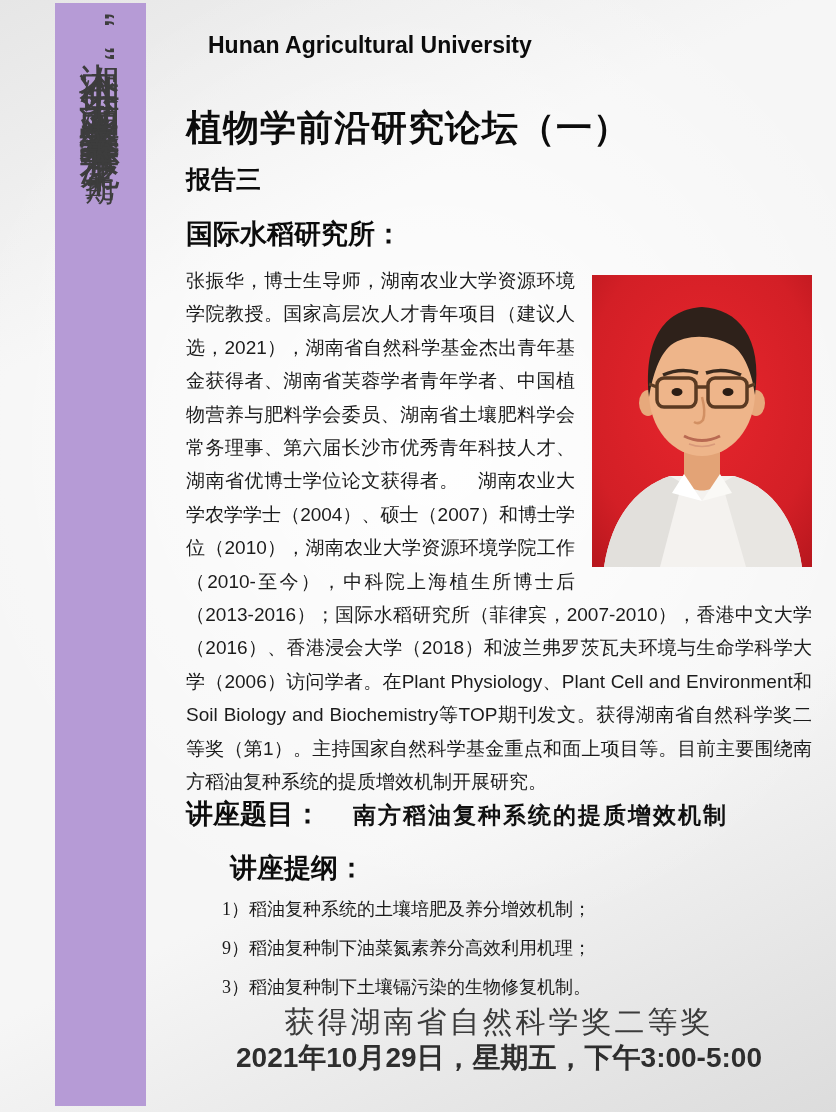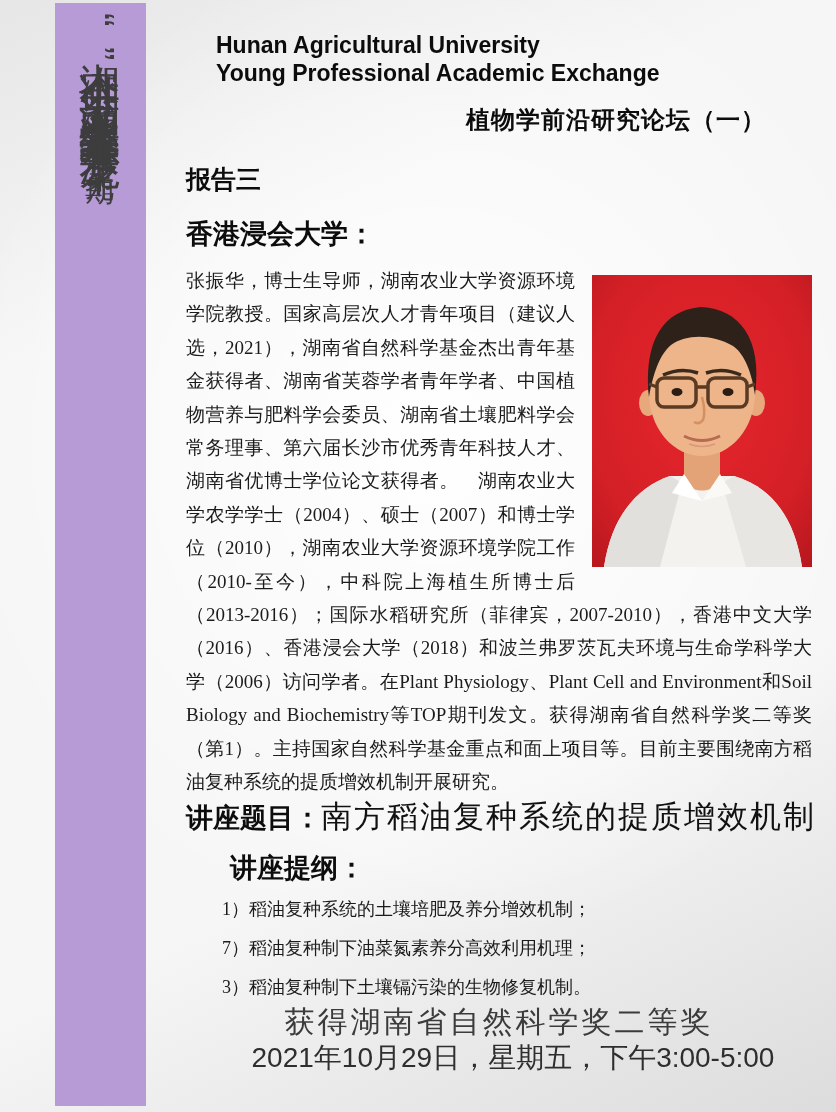--- a/index.html
+++ b/index.html
@@ -16,79 +16,78 @@
     background:#b69bd6;display:flex;justify-content:center;
   }
   .vtext{
     writing-mode:vertical-rl;text-orientation:mixed;
     color:#3d3d3d;padding-top:10px;
   }
   .vtext .vmain{font-size:41px;letter-spacing:4px;font-weight:500;}
   .vtext .vissue{font-size:29px;letter-spacing:4px;margin-top:16px;font-weight:500;}
 
   .header-en{
-    position:absolute;left:216px;top:31px;
+    position:absolute;left:208px;top:31px;
     font-weight:bold;font-size:23px;line-height:28px;color:#0c0c0c;
   }
   .forum-title{
-    position:absolute;left:186px;top:104px;width:580px;text-align:right;
-    font-weight:bold;font-size:24px;color:#0c0c0c;letter-spacing:1px;
+    position:absolute;left:186px;top:104px;width:580px;text-align:left;
+    font-weight:bold;font-size:36px;color:#0c0c0c;letter-spacing:1px;
   }
   .report-label{position:absolute;left:186px;top:163px;font-weight:bold;font-size:25px;color:#0c0c0c;}
   .guest-heading{position:absolute;left:186px;top:216px;font-weight:bold;font-size:27px;color:#0c0c0c;}
 
   .bio{
     position:absolute;left:186px;top:264px;width:626px;
-    font-family:Liberation Serif, serif;font-size:19px;line-height:33.4px;
+    font-family:Liberation Sans, sans-serif;font-size:19px;line-height:33.4px;
     text-align:justify;color:#1b1b1b;
   }
   .photo-float{
     float:right;width:237px;height:332px;box-sizing:border-box;
     display:flex;justify-content:flex-end;align-items:flex-start;padding-top:11px;
   }
   .photo{width:220px;height:292px;display:block;}
 
   .lecture-title-row{position:absolute;left:186px;top:796px;display:flex;align-items:baseline;white-space:nowrap;}
   .lt-label{font-weight:bold;font-size:27px;color:#0c0c0c;}
-  .lt-title{font-weight:400;font-size:31px;color:#111111;letter-spacing:2px;}
+  .lt-title{font-weight:700;font-size:23px;color:#111111;letter-spacing:2px;margin-left:32px;}
   .outline-heading{position:absolute;left:186px;top:850px;font-weight:bold;font-size:27px;color:#0c0c0c;margin-left:44px;}
   .outline{position:absolute;left:222px;top:897px;font-family:"Liberation Serif",serif;font-size:18px;color:#1b1b1b;}
   .outline .outline-item{margin-bottom:15px;}
 
   .venue{
     position:absolute;left:186px;top:1002px;width:626px;text-align:center;
     font-family:"Liberation Serif",serif;font-size:30px;letter-spacing:3px;color:#3b3b3b;
   }
   .datetime{
-    position:absolute;left:200px;top:1039px;width:626px;text-align:center;
-    font-weight:normal;font-size:28px;color:#2e2e2e;
+    position:absolute;left:186px;top:1039px;width:626px;text-align:center;
+    font-weight:bold;font-size:28px;color:#2e2e2e;
   }
 </style>
 </head>
 <body>
 
 <div class="canvas">
 
   <div class="sidebar">
     <div class="vtext">
       <span class="vmain">“湘农会讲”湖南农业大学青年学者学术沙龙</span>
       <span class="vissue">第十九期</span>
     </div>
   </div>
 
   <div class="header-en">
     <div>Hunan Agricultural University</div>
-    <div>Young Professional Academic Exchange</div>
   </div>
 
   <div class="forum-title">植物学前沿研究论坛（一）</div>
 
   <div class="report-label">报告三</div>
 
-  <div class="guest-heading">香港浸会大学：</div>
+  <div class="guest-heading">国际水稻研究所：</div>
 
   <div class="bio">
     <div class="photo-float">
       <svg class="photo" viewBox="0 0 220 292" xmlns="http://www.w3.org/2000/svg" role="img" aria-label="speaker portrait">
         <defs>
           <radialGradient id="redbg" cx="50%" cy="42%" r="78%">
             <stop offset="0%" stop-color="#e8262d"></stop>
             <stop offset="68%" stop-color="#d31f26"></stop>
             <stop offset="100%" stop-color="#b5161d"></stop>
           </radialGradient>
@@ -122,20 +121,20 @@
 
   <div class="lecture-title-row">
     <span class="lt-label">讲座题目：</span>
     <span class="lt-title">南方稻油复种系统的提质增效机制</span>
   </div>
 
   <div class="outline-heading">讲座提纲：</div>
 
   <div class="outline">
     <div class="outline-item">1）稻油复种系统的土壤培肥及养分增效机制；</div>
-    <div class="outline-item">7）稻油复种制下油菜氮素养分高效利用机理；</div>
+    <div class="outline-item">9）稻油复种制下油菜氮素养分高效利用机理；</div>
     <div class="outline-item">3）稻油复种制下土壤镉污染的生物修复机制。</div>
   </div>
 
   <div class="venue">获得湖南省自然科学奖二等奖</div>
   <div class="datetime">2021年10月29日，星期五，下午3:00-5:00</div>
 
 </div>
 
 </body></html>

